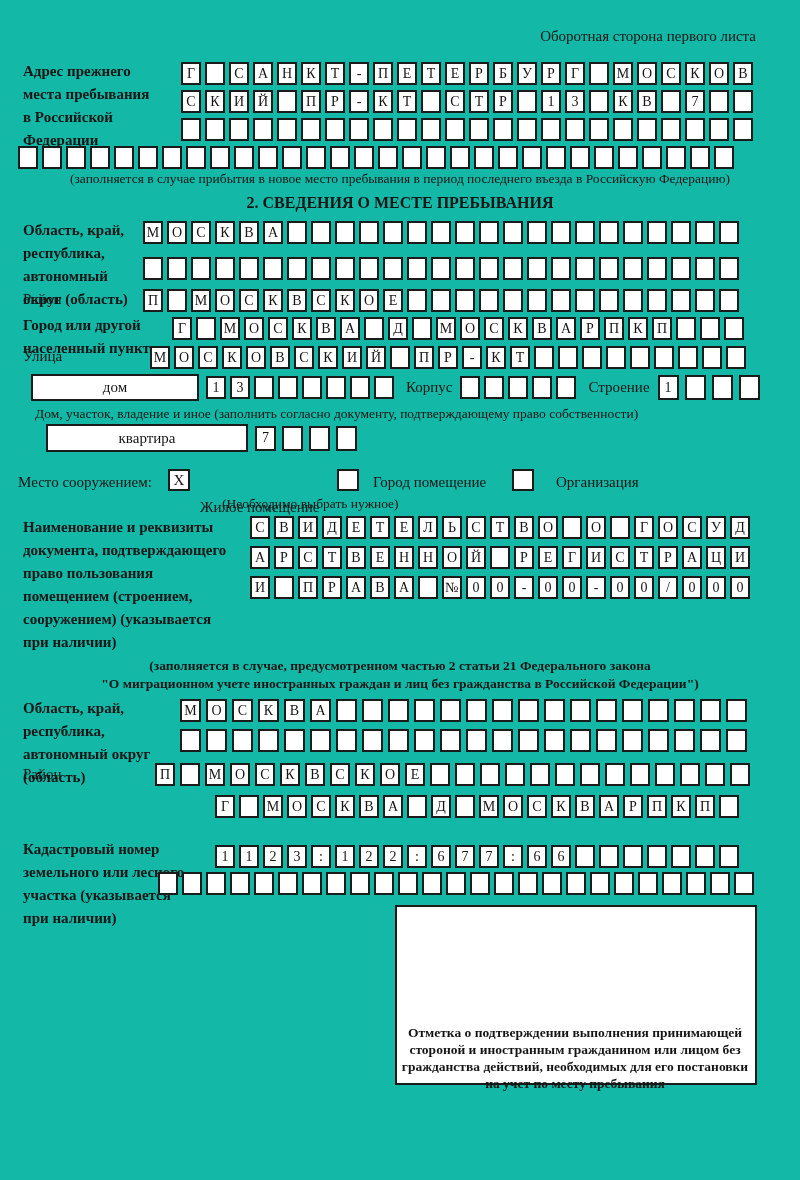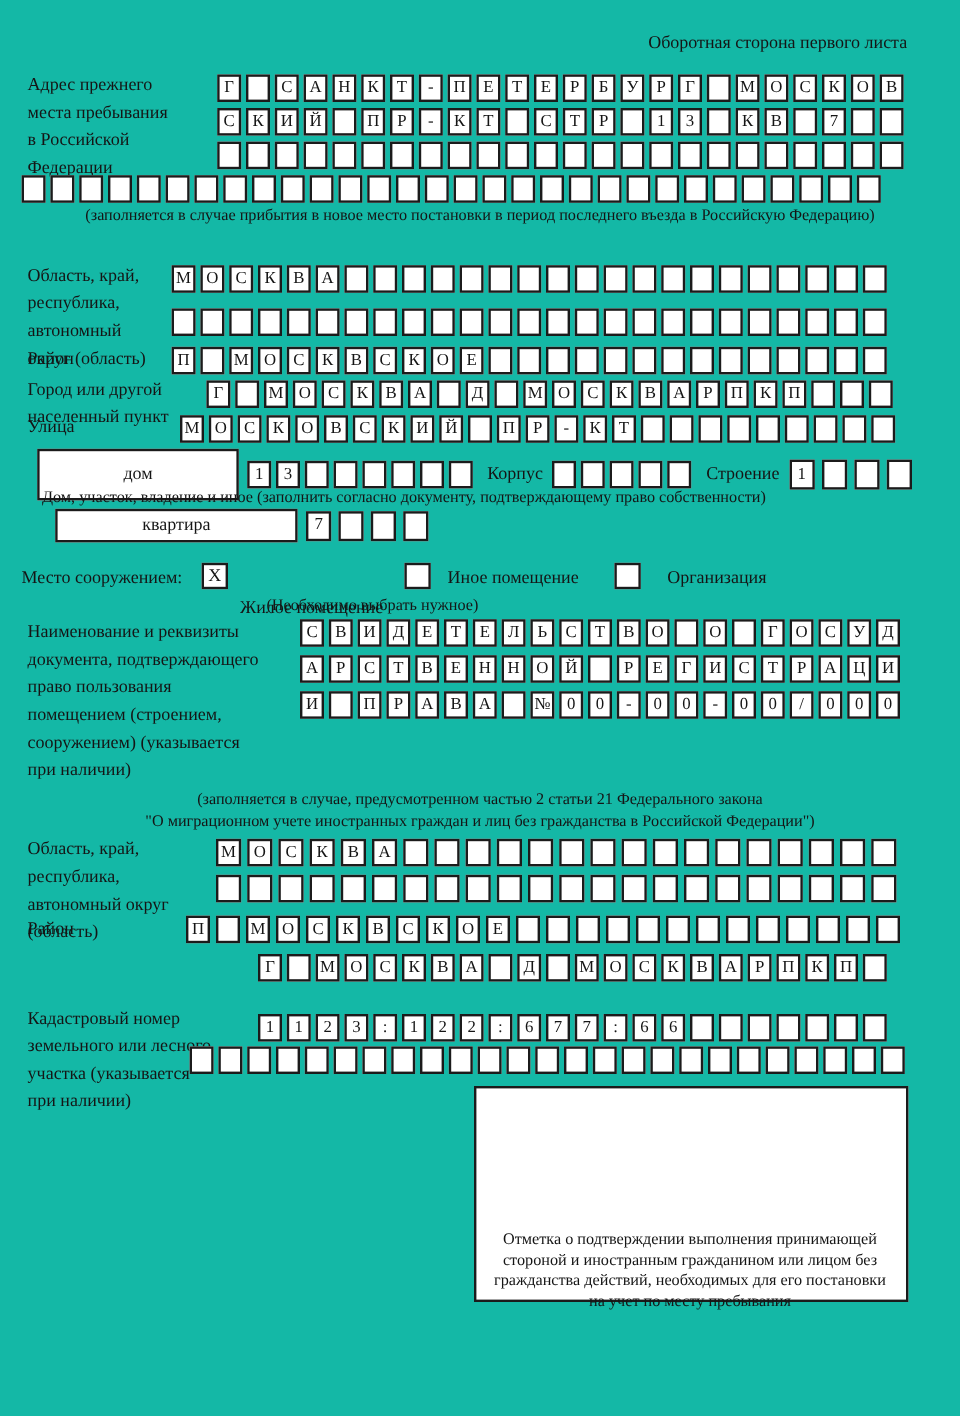--- a/index.html
+++ b/index.html
@@ -3,21 +3,21 @@
 <meta charset="utf-8">
 <style>
   html,body{margin:0;padding:0;background:#e8e8e8;}
   .page{
     position:relative;width:800px;height:1180px;background:#14b8a6;
     font-family:"Liberation Serif","DejaVu Serif",serif;color:#151515;
     margin:0 auto;overflow:hidden;
   }
   .abs{position:absolute;}
   .lbl{font-size:15px;line-height:23px;}
-  .multiline{white-space:pre-line;}
+  .multiline{white-space:pre-line;font-weight:bold;}
   .note{font-size:13.5px;}
   .center{left:0;width:800px;text-align:center;}
   .title{font-weight:bold;font-size:16px;}
   .cellrow{position:absolute;display:flex;}
   .cell{
     box-sizing:border-box;width:20px;height:23px;border:2px solid #1b1b1b;
     margin-right:4px;display:flex;align-items:center;justify-content:center;
     font-size:14px;background:#fff;
   }
   .p25 .cell{margin-right:5px;}
@@ -151,22 +151,23 @@
       <div class="cell"></div>
       <div class="cell"></div>
       <div class="cell"></div>
       <div class="cell"></div>
       <div class="cell"></div>
       <div class="cell"></div>
       <div class="cell"></div>
       <div class="cell"></div>
       <div class="cell"></div>
     </div>
-  <div class="abs note center" style="top:171px;">(заполняется в случае прибытия в новое место постановки в период последнего въезда в Российскую Федерацию)</div>
-
+  <div class="abs note center" style="top:171px;">(заполняется в случае прибытия в новое место пребывания в период последнего въезда в Российскую Федерацию)</div>
+
+  <div class="abs title center" style="top:194px;">2. СВЕДЕНИЯ О МЕСТЕ ПРЕБЫВАНИЯ</div>
 
   <div class="abs lbl multiline" style="left:23px;top:219px;">Область, край,
 республика,
 автономный
 округ (область)</div>
   <div class="cellrow" style="left:143px;top:221px;">
       <div class="cell">М</div>
       <div class="cell">О</div>
       <div class="cell">С</div>
       <div class="cell">К</div>
@@ -301,21 +302,21 @@
       <div class="cell"></div>
       <div class="cell"></div>
       <div class="cell"></div>
       <div class="cell"></div>
       <div class="cell"></div>
       <div class="cell"></div>
       <div class="cell"></div>
     </div>
 
   <div class="flexrow" style="left:31px;top:374px;">
-    <div class="bigbox" style="width:168px;height:43px;margin-right:7px;font-family:Liberation Serif, serif;">дом</div>
+    <div class="bigbox" style="width:168px;height:27px;margin-right:7px;font-family:Liberation Serif, serif;">дом</div>
     <div class="cells">
         <div class="cell">1</div>
         <div class="cell">3</div>
         <div class="cell"></div>
         <div class="cell"></div>
         <div class="cell"></div>
         <div class="cell"></div>
         <div class="cell"></div>
         <div class="cell"></div>
       </div>
@@ -344,21 +345,21 @@
         <div class="cell"></div>
         <div class="cell"></div>
         <div class="cell"></div>
       </div>
   </div>
 
   <div class="abs lbl" style="left:18px;top:471px;">Место сооружением:</div>
   <div class="checkbox" style="left:168px;top:469px;">X</div>
   <div class="abs lbl" style="left:200px;top:496px;">Жилое помещение</div>
   <div class="checkbox" style="left:337px;top:469px;"></div>
-  <div class="abs lbl" style="left:373px;top:471px;">Иное помещение</div>
+  <div class="abs lbl" style="left:373px;top:471px;">Город помещение</div>
   <div class="checkbox" style="left:512px;top:469px;"></div>
   <div class="abs lbl" style="left:556px;top:471px;">Организация</div>
   <div class="abs note" style="left:222px;top:496px;">(Необходимо выбрать нужное)</div>
 
   <div class="abs lbl multiline" style="left:23px;top:516px;">Наименование и реквизиты
 документа, подтверждающего
 право пользования
 помещением (строением,
 сооружением) (указывается
 при наличии)</div>

